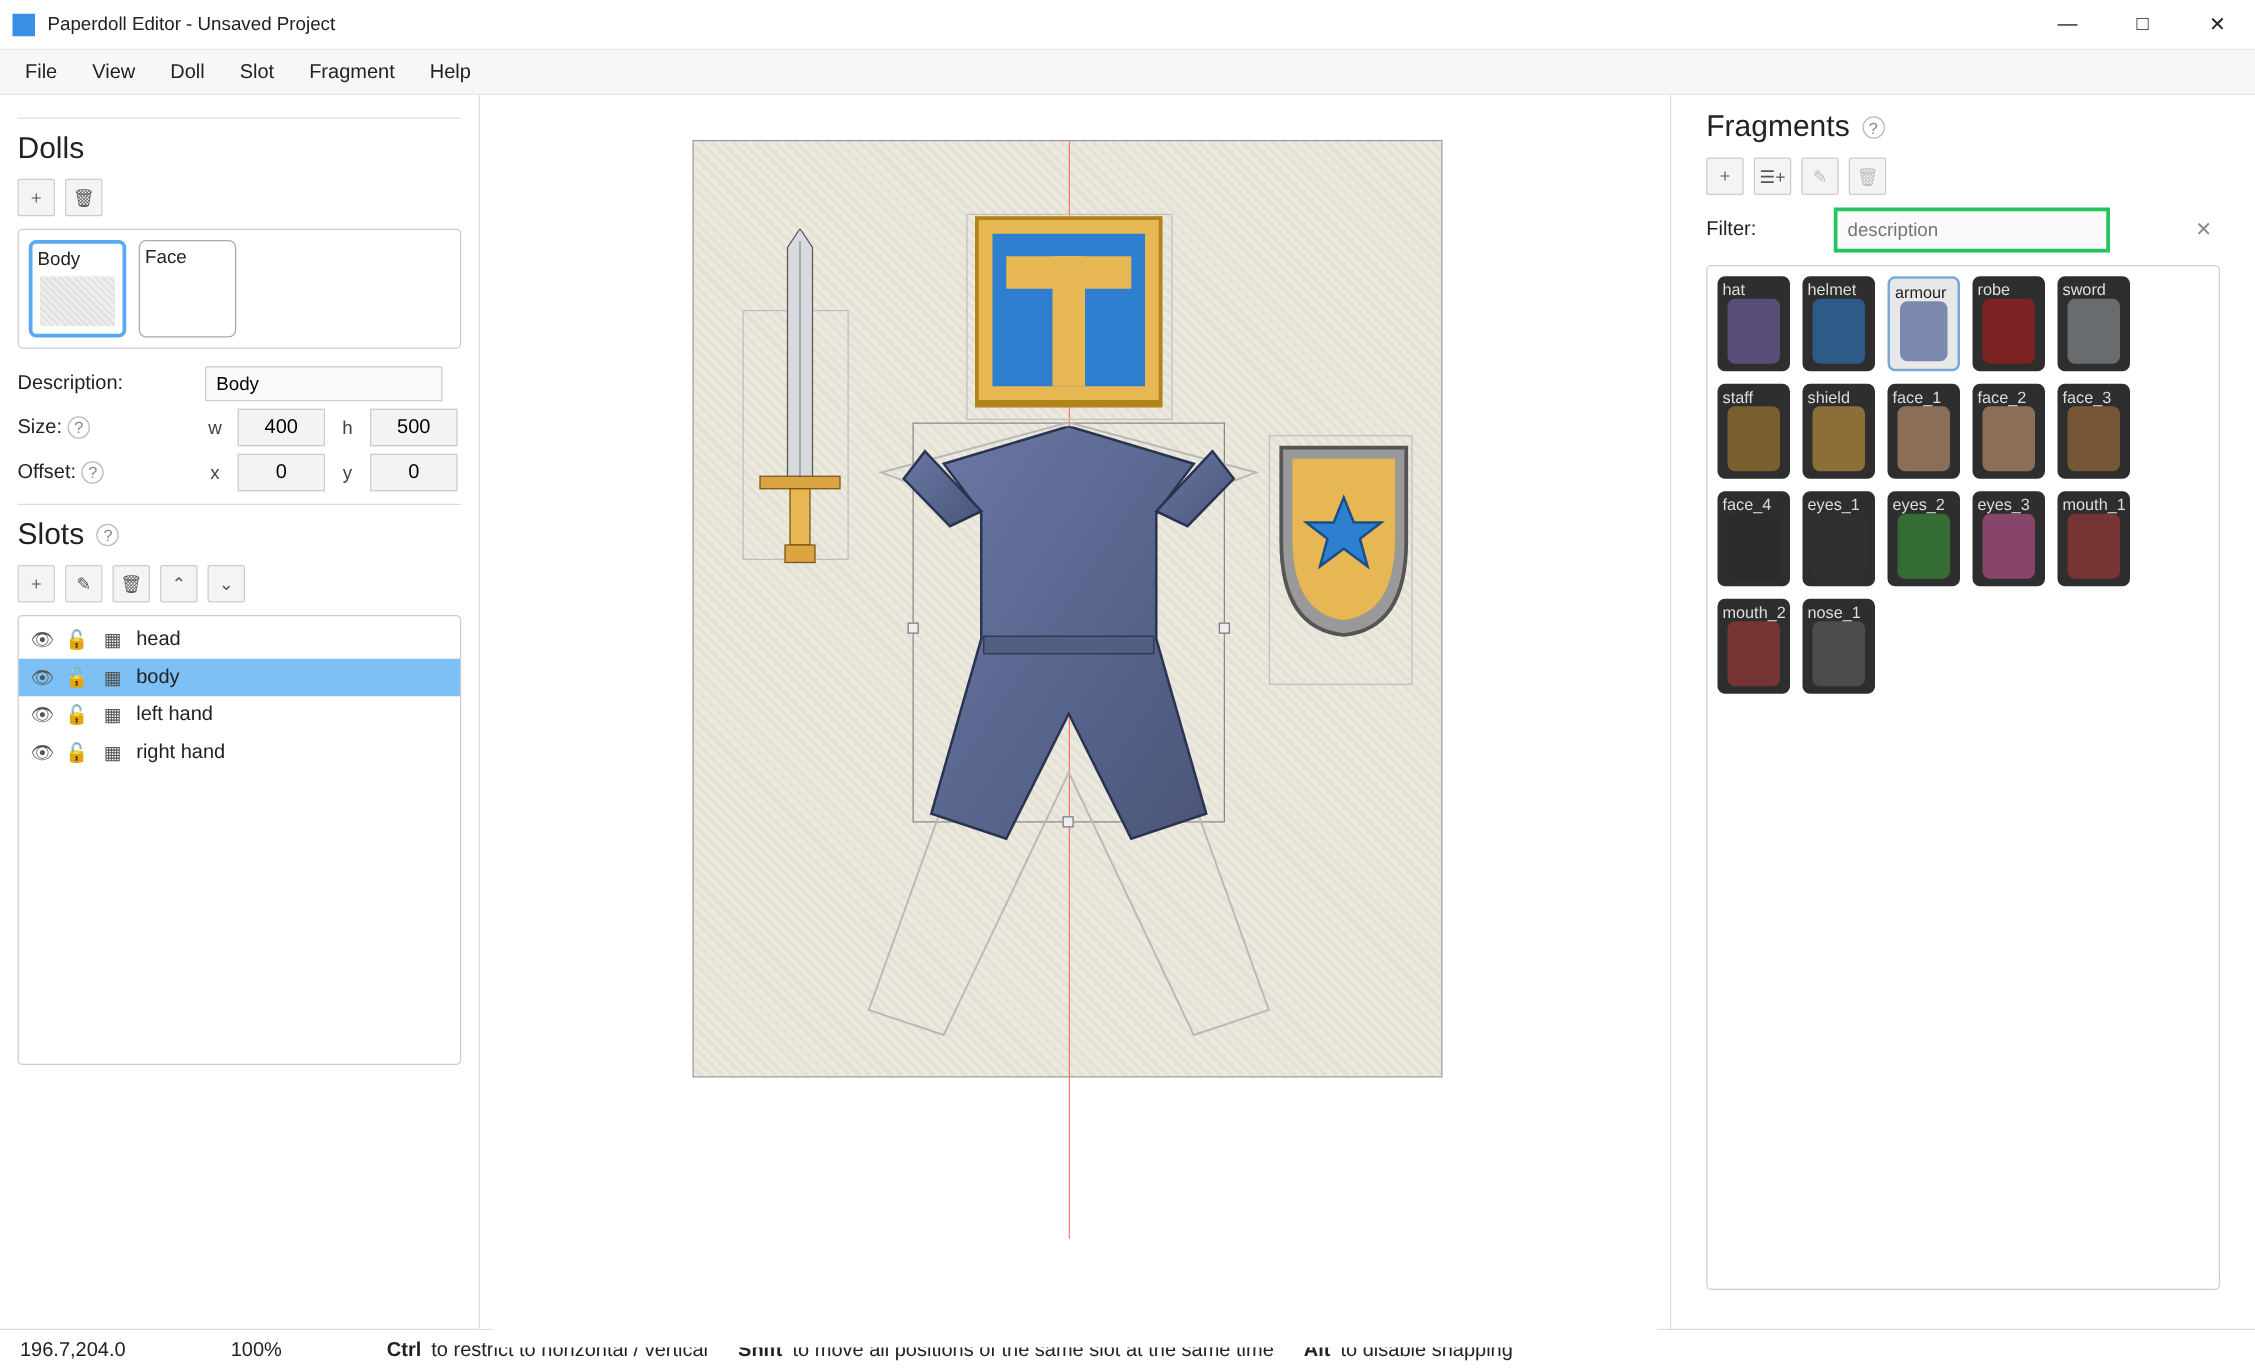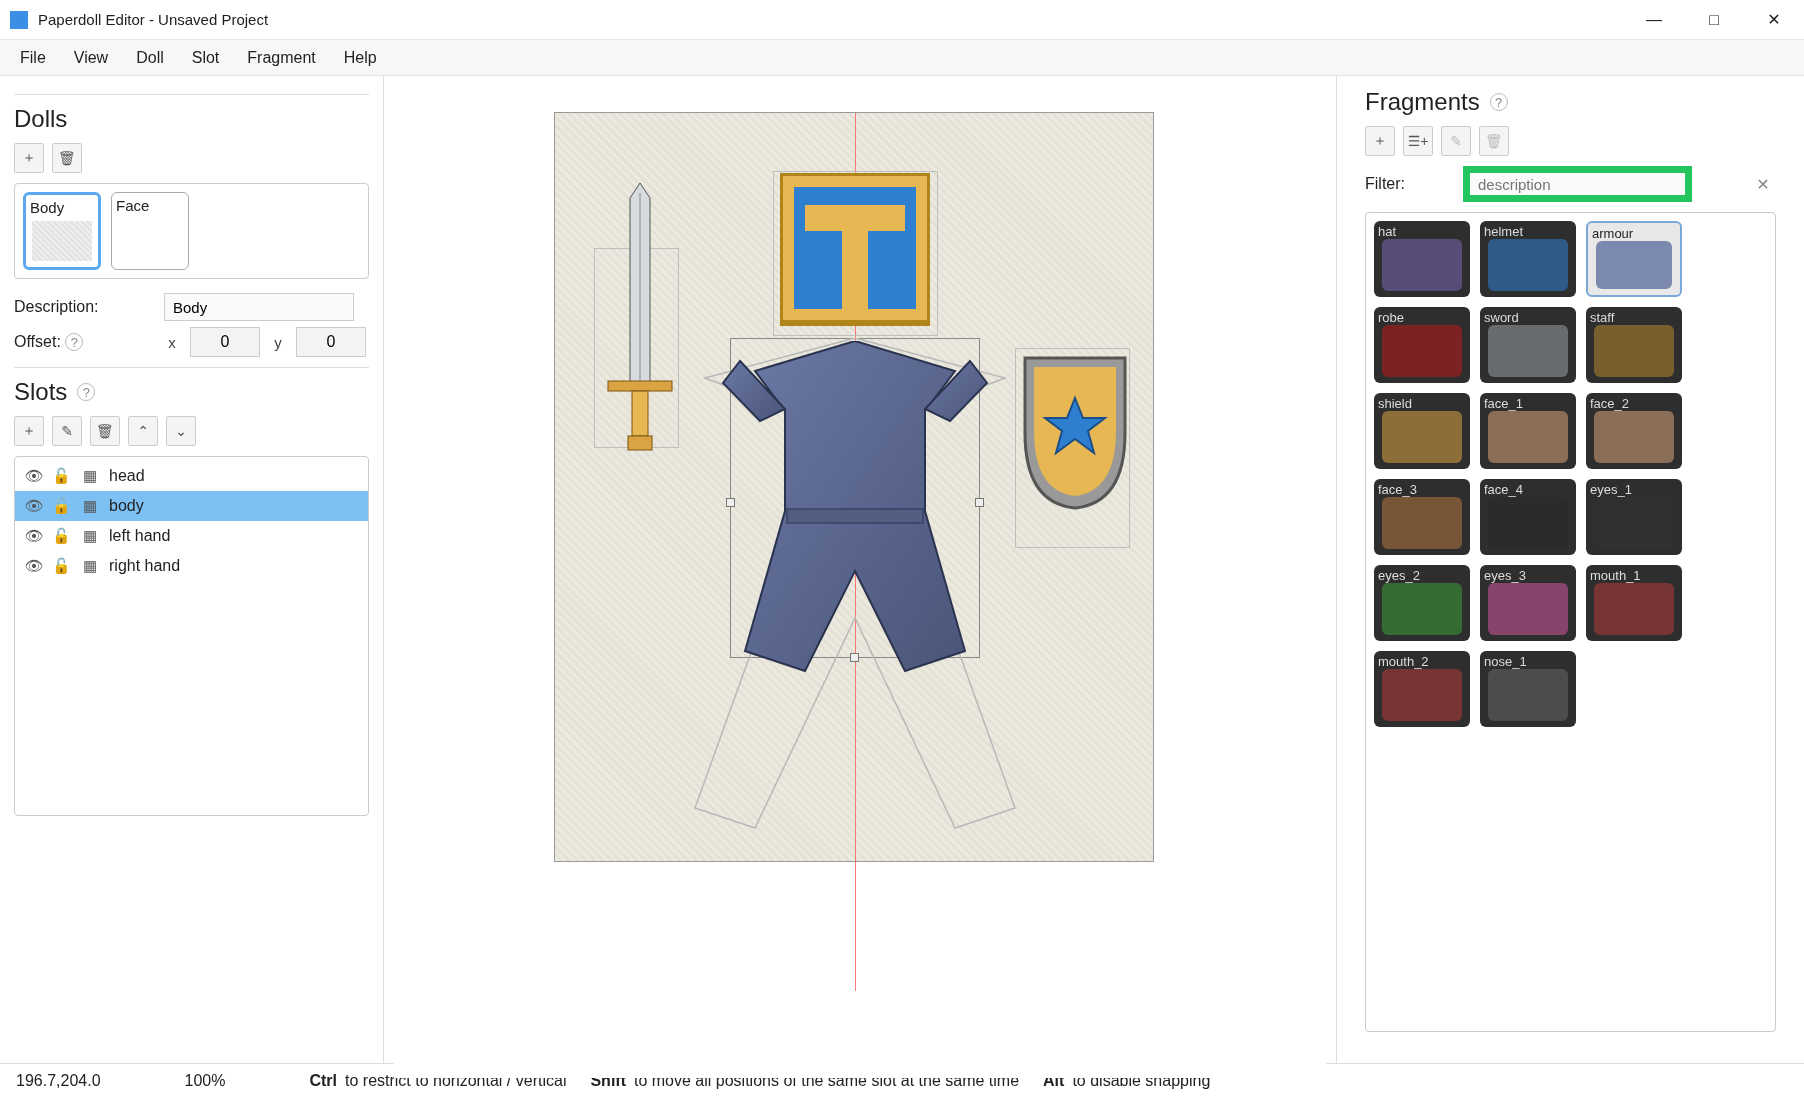--- a/index.html
+++ b/index.html
@@ -53,26 +53,26 @@
 
   
   .canvas-wrap { width: 932px; height: 984px; background:#fff; position:relative; }
   .paper { position:absolute; left:160px; top:18px; width:600px; height:750px; background: repeating-linear-gradient(45deg,#eceade,#eceade 3px,#e4e2d6 3px,#e4e2d6 6px); border:1px solid #999; }
   .centerline { position:absolute; top:0; bottom:-130px; left:300px; width:1px; background: rgba(255,80,80,0.75); }
   .ghost-box { position:absolute; border:1px solid #bfbfbf; }
 
   
   .frag-toolbar { display:flex; gap:8px; margin:6px 0 10px 0; }
   .filter-row { display:flex; align-items:center; gap:22px; margin-bottom:10px;justify-content:space-between; }
-  .filter-input { flex:0 0 180px; border:7px solid #22c55e; height:36px; padding:2px 8px; color:#999; font-size:15px; background:#fafafa;}
+  .filter-input { flex:0 0 180px; border:3px solid #22c55e; height:36px; padding:2px 8px; color:#999; font-size:15px; background:#fafafa;}
   .clear-x { width:26px; height:26px; display:flex; align-items:center; justify-content:center; color:#888; font-size:16px; }
 
   .frag-grid-wrap { border:1px solid #ccc; border-radius:4px; padding:8px; height: 820px; }
   .frag-grid { display:flex; flex-wrap:wrap; gap:10px; align-content: flex-start; }
-  .frag-tile { width:96px; height:76px; border-radius:6px; position:relative; background:#2e2e2e; color:#ddd; font-size:13px; padding:3px 4px; overflow:hidden; }
+  .frag-tile { width:58px; height:76px; border-radius:6px; position:relative; background:#2e2e2e; color:#ddd; font-size:13px; padding:3px 4px; overflow:hidden; }
   .frag-tile.bright { background:#e8e8e8; color:#222; border:2px solid #7aa8d8;}
   .frag-tile .label { position:relative; z-index:2; }
   .frag-tile .thumb { position:absolute; left:8px; right:8px; top:18px; bottom:6px; }
 
   
   .statusbar { height:34px; border-top:1px solid #ddd; display:flex; align-items:center; font-size:16px; gap:24px; padding: 0 16px; }
   .statusbar .hint { display:flex; gap:8px; align-items:center; }
   .key { font-weight:600; }
 
   svg { display:block; }
@@ -120,20 +120,30 @@
         <div class="noise"></div>
       </div>
       <div class="doll-tile">
         <span>Face</span>
       </div>
     </div>
 
     <div class="row" style="margin-top:14px;">
       <span class="prop-label">Description:</span>
       <input class="text-input" style="width: 190px;" value="Body">
+    </div>
+    <div class="row">
+      <span class="prop-label">
+        <span>Size:</span>
+        <span class="help-badge">?</span>
+      </span>
+      <span class="dim-label">w</span>
+      <input class="num-input" value="400" style="">
+      <span class="dim-label">h</span>
+      <input class="num-input" value="500" style="">
     </div>
     <div class="row">
       <span class="prop-label">
         <span>Offset:</span>
         <span class="help-badge">?</span>
       </span>
       <span class="dim-label">x</span>
       <input class="num-input" value="0" style="">
       <span class="dim-label">y</span>
       <input class="num-input" value="0" style="">

